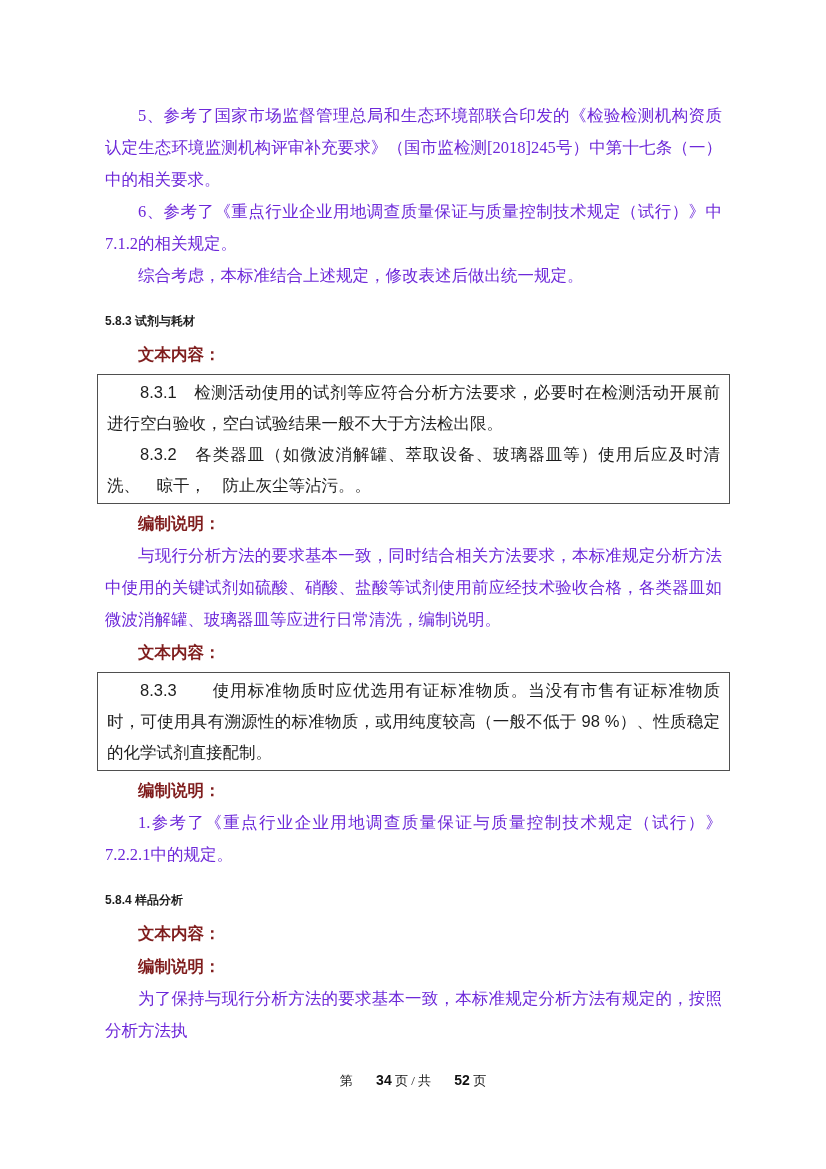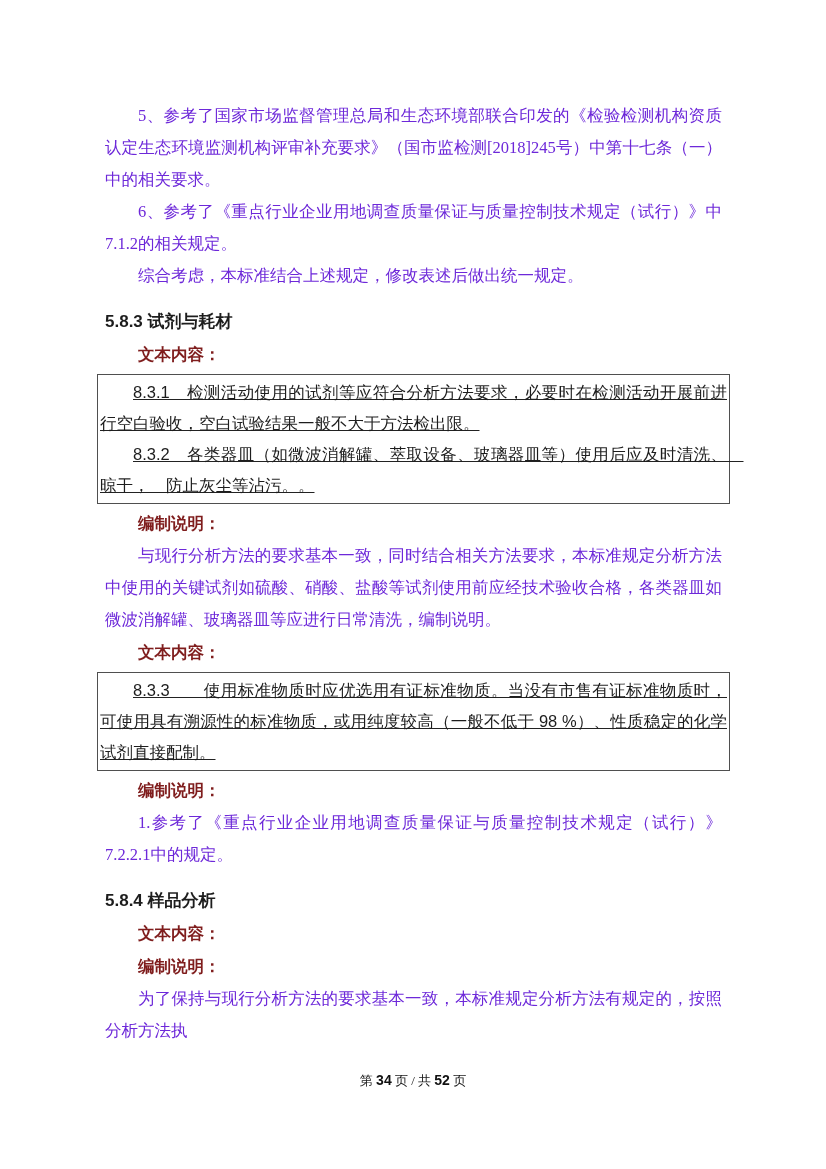--- a/index.html
+++ b/index.html
@@ -26,40 +26,39 @@
     font-family: "Liberation Serif", "DejaVu Serif", serif;
     font-size: 16.5px;
     line-height: 32px;
     text-align: justify;
     text-indent: 33px;
     color: #6d28d9;
   }
   .section-heading {
     margin: 13px 0 0 0;
     font-family: "Liberation Sans", "DejaVu Sans", sans-serif;
-    font-size: 17px;
+    font-size: 12px;
     font-weight: 600;
     line-height: 33px;
     color: #1d1d1d;
   }
   .block-label {
     margin: 0;
     font-family: "Liberation Sans", "DejaVu Sans", sans-serif;
     font-size: 16.5px;
     font-weight: bold;
     line-height: 33px;
     text-indent: 33px;
     color: #7f1d1d;
   }
   .text-box {
     margin: 3px -8px 3px -8px;
-    padding: 2px 2px;
+    padding: 2px 9px;
     border: 1.5px solid #4f4f4f;
     background: #ffffff;
-    text-decoration: underline;
   }
   .box-para {
     margin: 0;
     font-family: "Liberation Sans", "DejaVu Sans", sans-serif;
     font-size: 16.5px;
     line-height: 31px;
     text-align: justify;
     text-indent: 33px;
     color: #1d1d1d;
   }
@@ -71,20 +70,21 @@
     text-align: center;
     font-family: "Liberation Serif", "DejaVu Serif", serif;
     font-size: 13px;
     color: #1a1a1a;
   }
   .footer .page-num {
     font-family: "Liberation Sans", "DejaVu Sans", sans-serif;
     font-weight: bold;
     font-size: 14px;
     color: #111111;
+    margin-left: 20px;
   }
 </style>
 </head>
 <body>
 
 <div class="page">
   <div class="content">
 
     <p class="para">5、参考了国家市场监督管理总局和生态环境部联合印发的《检验检测机构资质认定生态环境监测机构评审补充要求》（国市监检测[2018]245号）中第十七条（一）中的相关要求。</p>
     <p class="para">6、参考了《重点行业企业用地调查质量保证与质量控制技术规定（试行）》中7.1.2的相关规定。</p>

